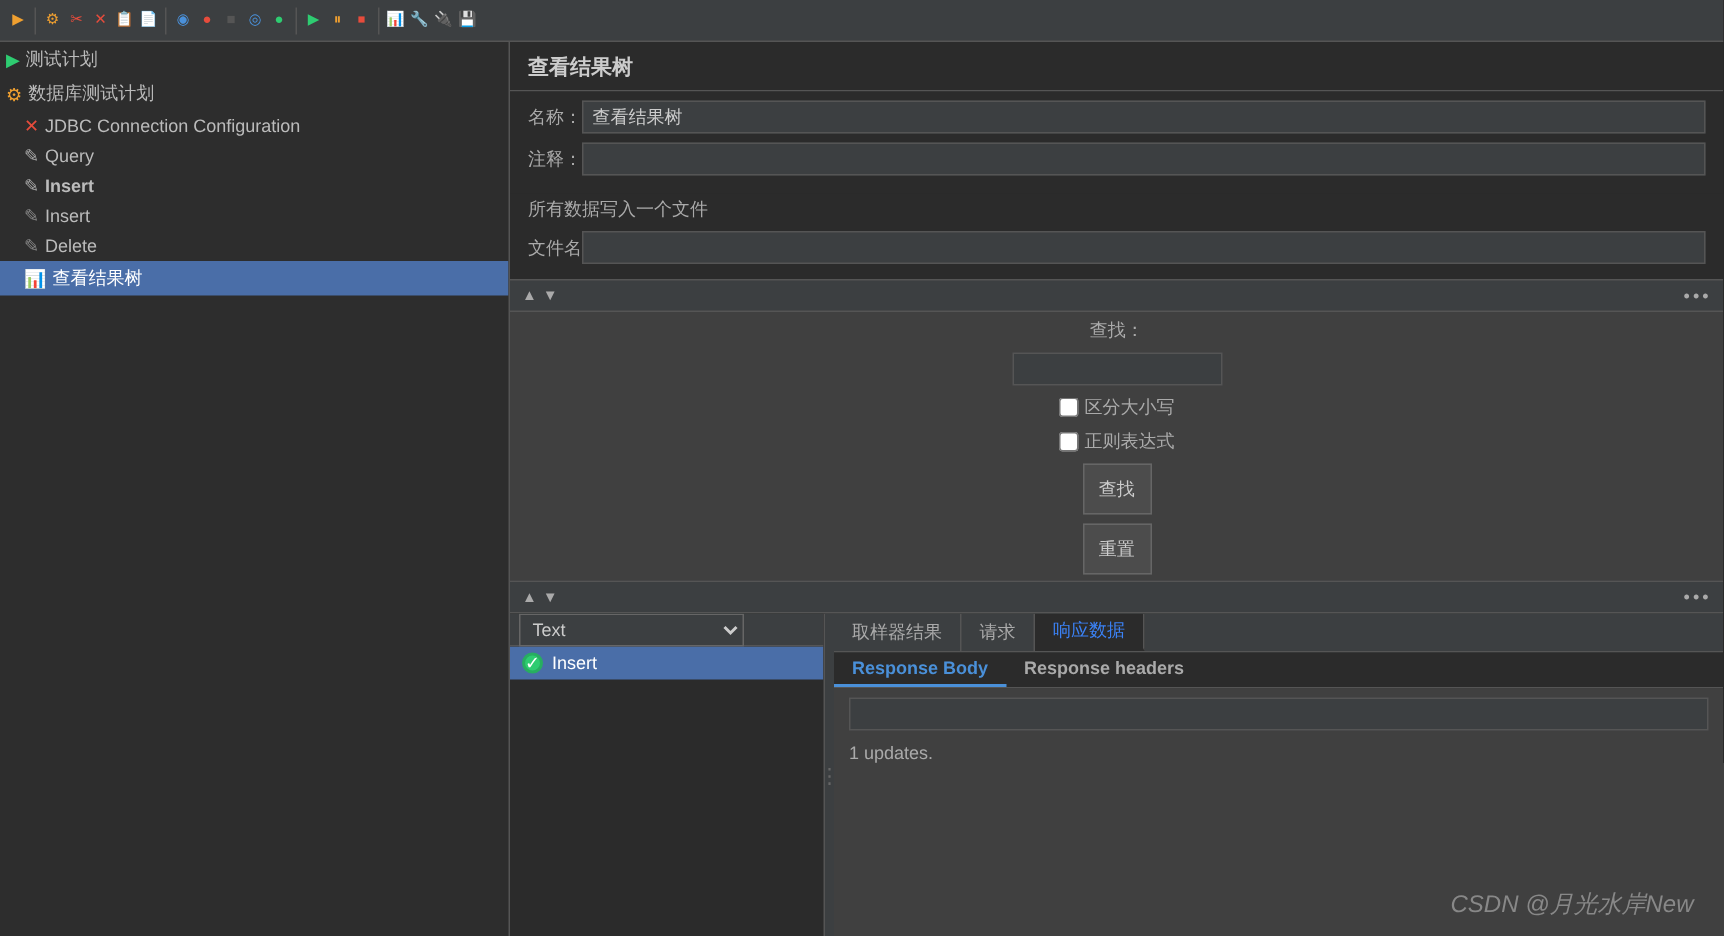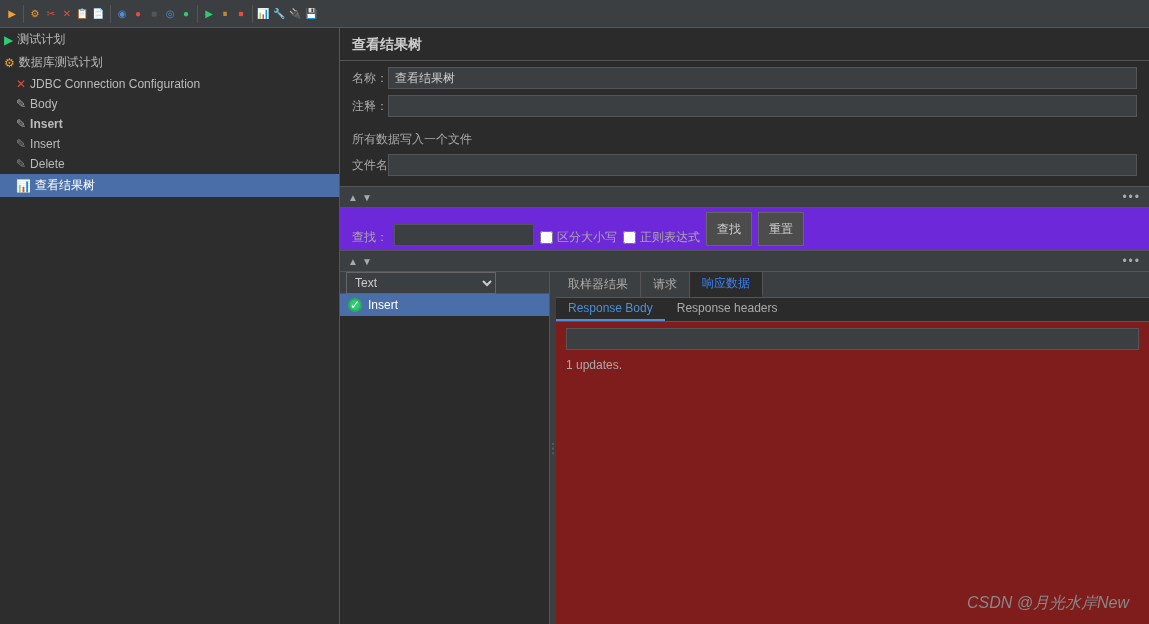--- a/index.html
+++ b/index.html
@@ -105,24 +105,25 @@
     .sep-arrows { display: flex; gap: 4px; }
     .sep-arrow {
       color: #aaa;
       cursor: pointer;
       font-size: 10px;
     }
     .sep-dots { color: #aaa; letter-spacing: 2px; cursor: pointer; }
     
     .search-bar {
       display: flex;
-      align-items: flex-end;
+      align-items: center;
       padding: 4px 12px;
-      background: #6d28d9;
+      background: #404040;
       gap: 6px;
+      flex-direction: column;
     }
     .search-label { color: #aaa; font-size: 12px; }
     .search-input {
       width: 140px;
       background: #3c3f41;
       border: 1px solid #555;
       color: #ccc;
       padding: 2px 6px;
       font-size: 12px;
       height: 22px;
@@ -214,36 +215,37 @@
     .detail-tab.active {
       background: #2b2b2b;
       color: #3b82f6;
       border-bottom: 2px solid #2b2b2b;
     }
     .sub-tabs {
       display: flex;
       background: #2b2b2b;
       border-bottom: 1px solid #555;
       height: 24px;
+      font-weight: bold;
     }
     .sub-tab {
       padding: 3px 12px;
       cursor: pointer;
       font-size: 12px;
       color: #aaa;
     }
     .sub-tab.active {
       color: #4a90d9;
       border-bottom: 2px solid #4a90d9;
     }
     .detail-content {
       flex: 1;
       overflow-y: auto;
       padding: 6px 10px;
-      background: #7f1d1d;
+      background: #404040;
     }
     .detail-search-bar {
       background: #3c3f41;
       border: 1px solid #555;
       padding: 2px 6px;
       width: 100%;
       height: 22px;
       margin-bottom: 8px;
     }
     .result-text {
@@ -347,21 +349,21 @@
       <span>数据库测试计划</span>
     </div>
     <div class="tree-item">
       <span class="indent1"></span>
       <span class="icon" style="color:#e74c3c; margin-right:4px;">✕</span>
       <span>JDBC Connection Configuration</span>
     </div>
     <div class="tree-item">
       <span class="indent1"></span>
       <span class="icon" style="color:#aaa; margin-right:4px;">✎</span>
-      <span>Body</span>
+      <span>Query</span>
     </div>
     <div class="tree-item">
       <span class="indent1"></span>
       <span class="icon" style="color:#aaa; margin-right:4px;">✎</span>
       <span style="font-weight:bold;">Insert</span>
     </div>
     <div class="tree-item">
       <span class="indent1"></span>
       <span class="icon" style="color:#888; margin-right:4px;">✎</span>
       <span>Insert</span>

